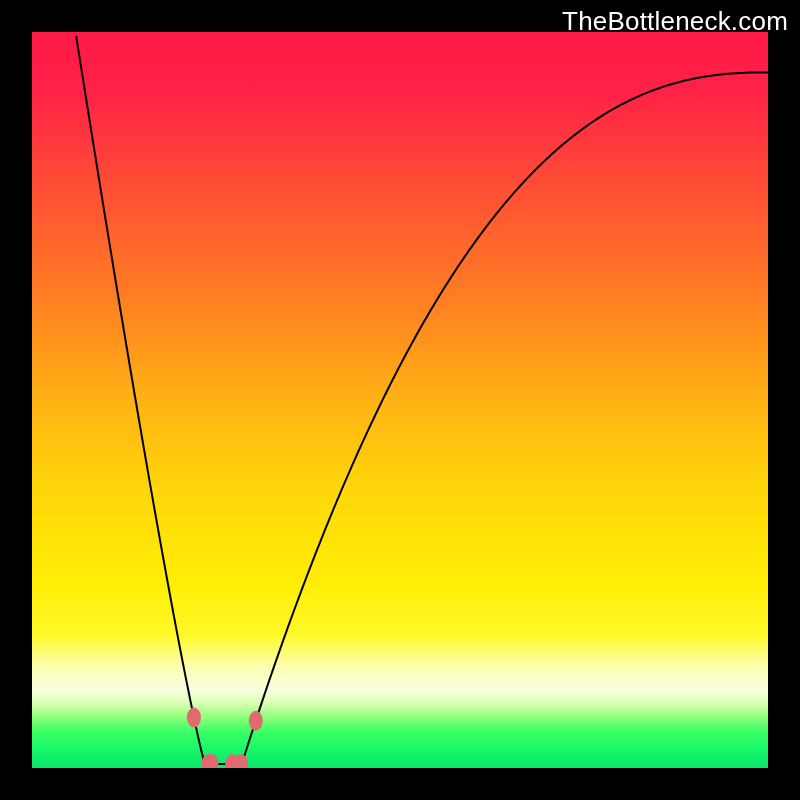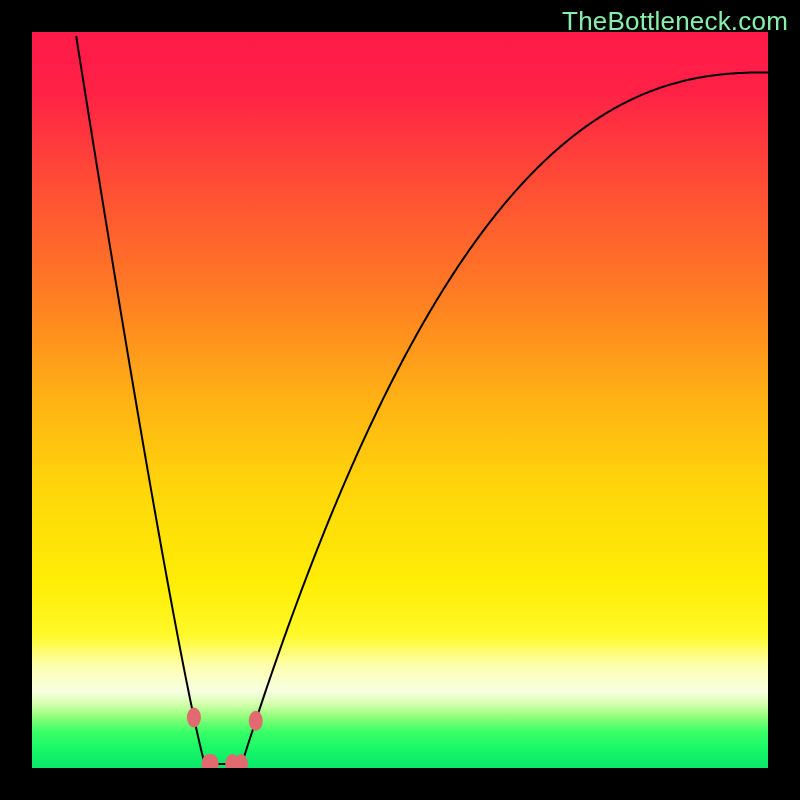--- a/index.html
+++ b/index.html
@@ -31,21 +31,21 @@
     position: absolute;
     left: 0;
     top: 0;
     width: 100%;
     height: 100%;
   }
   .watermark {
     position: absolute;
     top: 6px;
     right: 12px;
-    color: #86efac;
+    color: #ffffff;
     font-size: 26px;
     letter-spacing: 0.2px;
     font-weight: 400;
     user-select: none;
     margin-left: 40px;
   }
   svg.curves {
     position: absolute;
     left: 0;
     top: 0;

